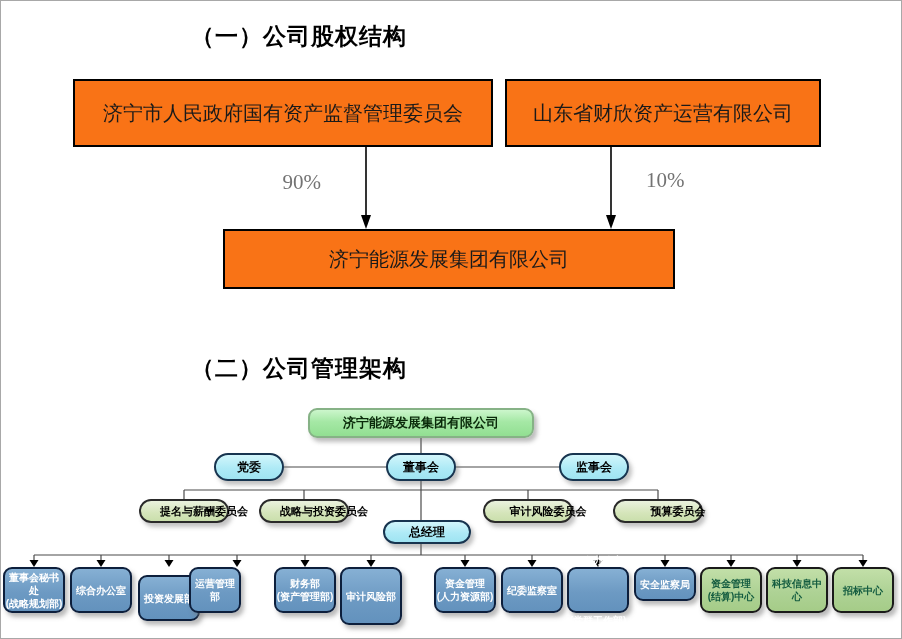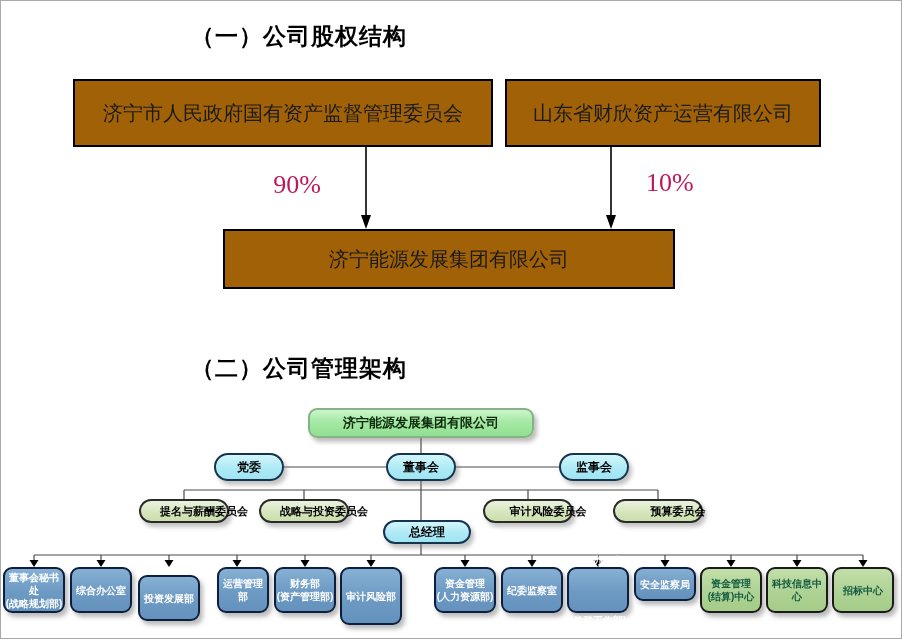--- a/index.html
+++ b/index.html
@@ -14,25 +14,25 @@
   }
   svg.wires{position:absolute;left:0;top:0;z-index:1;}
   .abs{position:absolute;box-sizing:border-box;z-index:2;}
 
   
   .sec-title{
     font-size:23px;font-weight:bold;color:#000;
     letter-spacing:1px;white-space:nowrap;
   }
   .plainbox{
-    border:2px solid #000;background:#a16207;
+    border:2px solid #000;background:#f97316;
     display:flex;align-items:center;justify-content:center;
     font-size:20px;color:#1a1a1a;white-space:nowrap;
   }
-  .pct{font-size:26px;color:#be185d;white-space:nowrap;}
+  .pct{font-size:21px;color:#737373;white-space:nowrap;}
 
   
   .node{display:flex;align-items:center;justify-content:center;
         text-align:center;white-space:nowrap;
         font-family:"Liberation Sans","DejaVu Sans",sans-serif;}
   .root-node{
     background:linear-gradient(180deg,#ccf6cc 0%,#a5e8a5 45%,#92df92 100%);
     border:2px solid #86b286;border-radius:9px;
     font-size:13px;font-weight:bold;color:#0a2a0a;
     box-shadow:3px 4px 4px rgba(110,110,110,0.45);
@@ -156,21 +156,21 @@
       <div class="abs dept blue" style="left: 2px; top: 566px; width: 62px; height: 46px;">
         <span>董事会秘书处</span>
         <span>(战略规划部)</span>
       </div>
       <div class="abs dept blue" style="left: 69px; top: 566px; width: 62px; height: 46px;">
         <span>综合办公室</span>
       </div>
       <div class="abs dept blue" style="left: 137px; top: 566px; width: 62px; height: 46px; margin-top: 8px;">
         <span>投资发展部</span>
       </div>
-      <div class="abs dept blue" style="left: 216px; top: 566px; width: 52px; height: 46px;">
+      <div class="abs dept blue" style="left: 188px; top: 566px; width: 52px; height: 46px;">
         <span>运营管理部</span>
       </div>
       <div class="abs dept blue" style="left: 273px; top: 566px; width: 62px; height: 46px;">
         <span>财务部</span>
         <span>(资产管理部)</span>
       </div>
       <div class="abs dept blue" style="left: 339px; top: 566px; width: 62px; height: 58px;">
         <span>审计风险部</span>
       </div>
       <div class="abs dept blue" style="left: 433px; top: 566px; width: 62px; height: 46px;">

